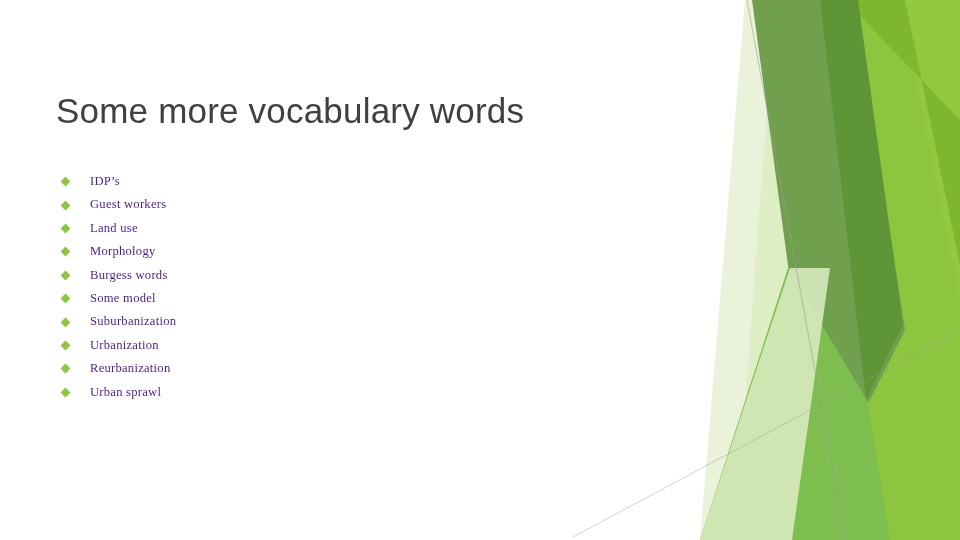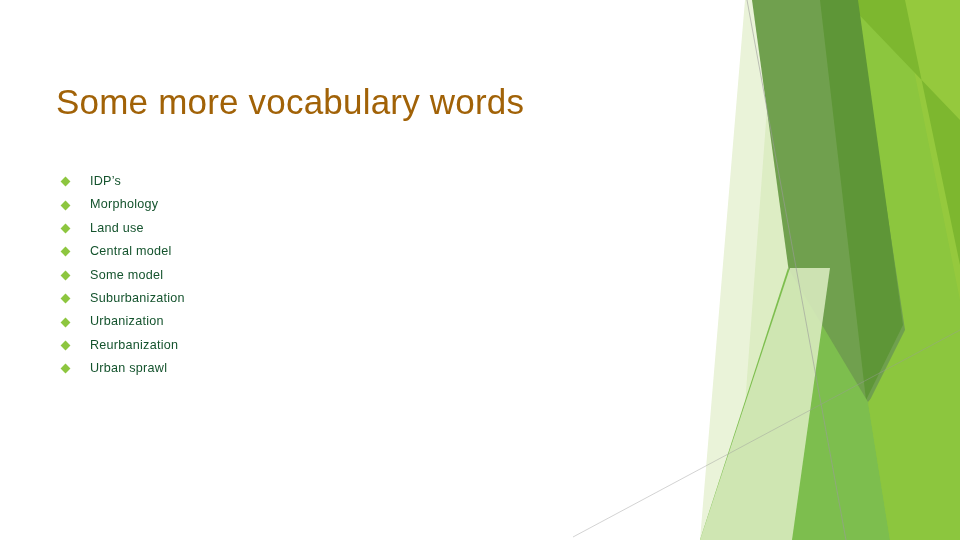--- a/index.html
+++ b/index.html
@@ -26,48 +26,49 @@
     left: 0;
     width: 960px;
     height: 540px;
     pointer-events: none;
   }
 
   
   #title {
     position: absolute;
     left: 56px;
-    top: 57px;
+    top: 66px;
     width: 620px;
     font-size: 35px;
     font-weight: normal;
     letter-spacing: 0.2px;
-    color: #a16207;
+    color: #404040;
     line-height: 44px;
     white-space: nowrap;
   }
 
   
   #bullet-list {
     position: absolute;
     left: 56px;
     top: 170px;
     width: 520px;
     list-style: none;
     margin: 0;
     padding: 0;
   }
   .bullet-row {
     position: relative;
     height: 23.4px;
     line-height: 23.4px;
     padding-left: 34px;
     font-size: 12.6px;
-    color: #14532d;
+    color: #4c1d95;
     white-space: nowrap;
+    font-family: Liberation Serif, serif;
   }
   .bullet-marker {
     position: absolute;
     left: 6px;
     top: 50%;
     width: 7px;
     height: 7px;
     margin-top: -3.5px;
     background: #8DC63F;
     transform: rotate(45deg);
@@ -111,29 +112,33 @@
 
   <h1 id="title">Some more vocabulary words</h1>
 
   <ul id="bullet-list">
     <li class="bullet-row">
       <span class="bullet-marker"></span>
       <span class="bullet-text">IDP’s</span>
     </li>
     <li class="bullet-row">
       <span class="bullet-marker"></span>
-      <span class="bullet-text">Morphology</span>
+      <span class="bullet-text">Guest workers</span>
     </li>
     <li class="bullet-row">
       <span class="bullet-marker"></span>
       <span class="bullet-text">Land use</span>
     </li>
     <li class="bullet-row">
       <span class="bullet-marker"></span>
-      <span class="bullet-text">Central model</span>
+      <span class="bullet-text">Morphology</span>
+    </li>
+    <li class="bullet-row">
+      <span class="bullet-marker"></span>
+      <span class="bullet-text">Burgess words</span>
     </li>
     <li class="bullet-row">
       <span class="bullet-marker"></span>
       <span class="bullet-text">Some model</span>
     </li>
     <li class="bullet-row">
       <span class="bullet-marker"></span>
       <span class="bullet-text">Suburbanization</span>
     </li>
     <li class="bullet-row">

